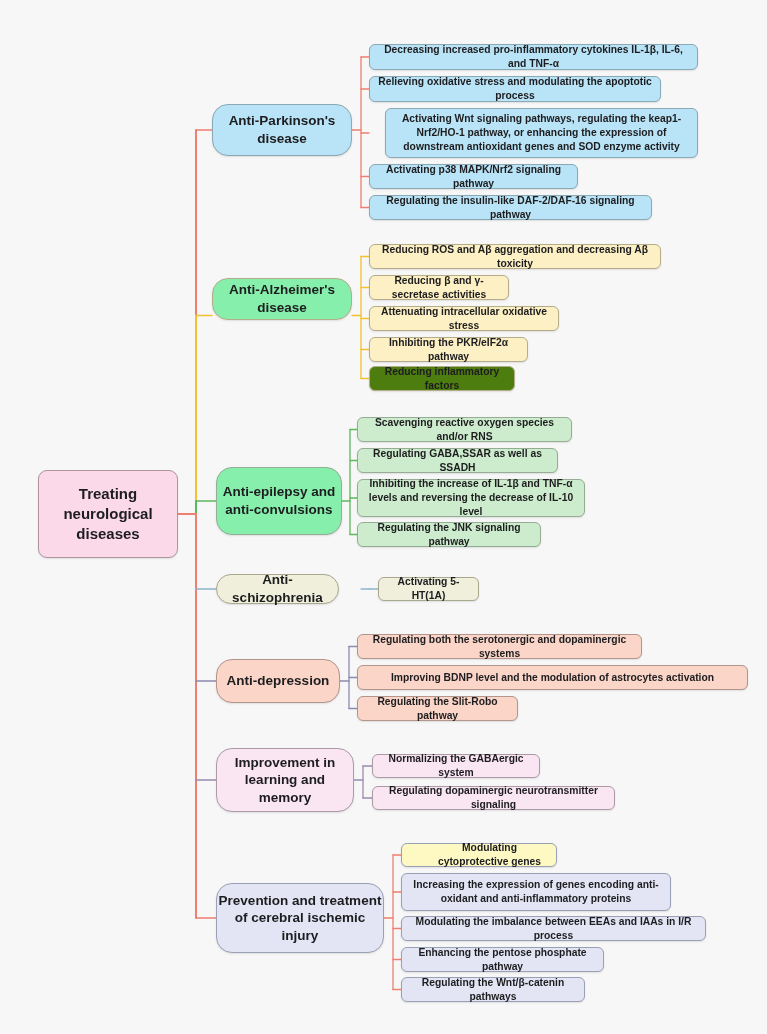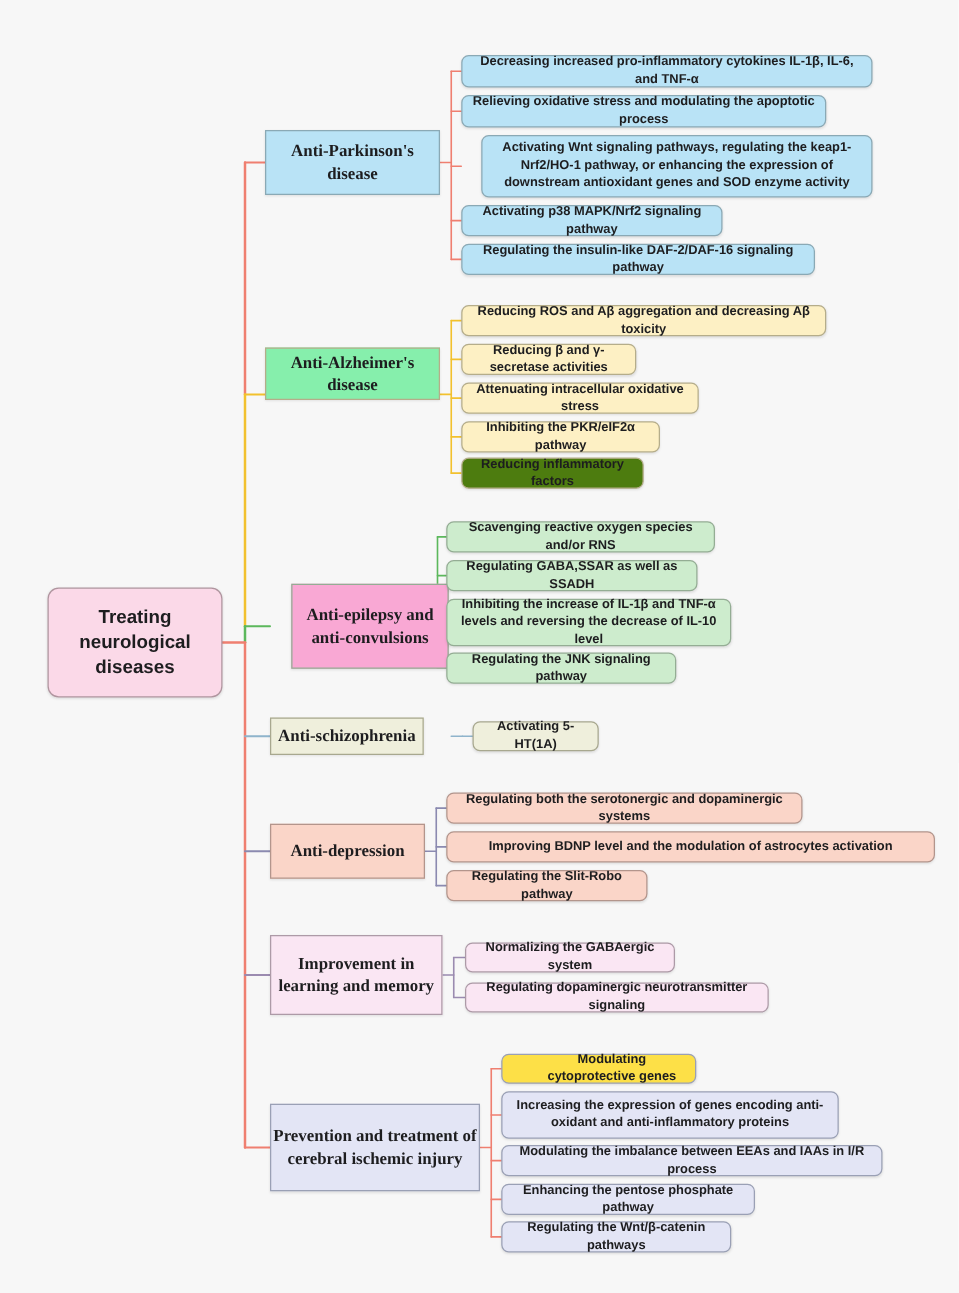--- a/index.html
+++ b/index.html
@@ -38,22 +38,21 @@
   }
   .root {
     font-size: 15px;
     font-weight: bold;
     border-radius: 9px;
     line-height: 1.35;
   }
   .branch {
     font-size: 13.5px;
     font-weight: bold;
-    border-radius: 0;
-    font-family: Liberation Serif, serif;
+    border-radius: 16px;
   }
   .leaf {
     font-size: 10.3px;
     font-weight: bold;
     padding: 3px 8px;
     border-radius: 6px;
     line-height: 1.35;
   }
 </style>
 </head>
@@ -119,34 +118,34 @@
       <div class="node leaf" style="left: 369px; top: 76px; width: 292px; height: 26px; background: rgb(185, 227, 246); border-color: rgb(138, 169, 181);">Relieving oxidative stress and modulating the apoptotic process</div>
       <div class="node leaf" style="left: 369px; top: 108px; width: 313px; height: 50px; background: rgb(185, 227, 246); border-color: rgb(138, 169, 181); margin-left: 16px;">Activating Wnt signaling pathways, regulating the keap1-Nrf2/HO-1 pathway, or enhancing the expression of downstream antioxidant genes and SOD enzyme activity</div>
       <div class="node leaf" style="left: 369px; top: 164px; width: 209px; height: 25px; background: rgb(185, 227, 246); border-color: rgb(138, 169, 181);">Activating p38 MAPK/Nrf2 signaling pathway</div>
       <div class="node leaf" style="left: 369px; top: 195px; width: 283px; height: 25px; background: rgb(185, 227, 246); border-color: rgb(138, 169, 181);">Regulating the insulin-like DAF-2/DAF-16 signaling pathway</div>
       <div class="node branch" style="left: 212px; top: 278px; width: 140px; height: 42px; background: #86efac; border-color: rgb(181, 173, 138);">Anti-Alzheimer's disease</div>
       <div class="node leaf" style="left: 369px; top: 244px; width: 292px; height: 25px; background: rgb(253, 240, 196); border-color: rgb(181, 173, 138);">Reducing ROS and Aβ aggregation and decreasing Aβ toxicity</div>
       <div class="node leaf" style="left: 369px; top: 275px; width: 140px; height: 25px; background: rgb(253, 240, 196); border-color: rgb(181, 173, 138);">Reducing β and γ-secretase activities</div>
       <div class="node leaf" style="left: 369px; top: 306px; width: 190px; height: 25px; background: rgb(253, 240, 196); border-color: rgb(181, 173, 138);">Attenuating intracellular oxidative stress</div>
       <div class="node leaf" style="left: 369px; top: 337px; width: 159px; height: 25px; background: rgb(253, 240, 196); border-color: rgb(181, 173, 138);">Inhibiting the PKR/eIF2α pathway</div>
       <div class="node leaf" style="left: 369px; top: 366px; width: 146px; height: 25px; background: #4d7c0f; border-color: rgb(181, 173, 138);">Reducing inflammatory factors</div>
-      <div class="node branch" style="left: 216px; top: 467px; width: 126px; height: 68px; background: #f9a8d4; border-color: rgb(148, 173, 148); margin-left: 17px;">Anti-epilepsy and anti-convulsions</div>
+      <div class="node branch" style="left: 216px; top: 467px; width: 126px; height: 68px; background: #86efac; border-color: rgb(148, 173, 148);">Anti-epilepsy and anti-convulsions</div>
       <div class="node leaf" style="left: 357px; top: 417px; width: 215px; height: 25px; background: rgb(205, 236, 205); border-color: rgb(148, 173, 148);">Scavenging reactive oxygen species and/or RNS</div>
       <div class="node leaf" style="left: 357px; top: 448px; width: 201px; height: 25px; background: rgb(205, 236, 205); border-color: rgb(148, 173, 148);">Regulating GABA,SSAR as well as SSADH</div>
       <div class="node leaf" style="left: 357px; top: 479px; width: 228px; height: 38px; background: rgb(205, 236, 205); border-color: rgb(148, 173, 148);">Inhibiting the increase of IL-1β and TNF-α levels and reversing the decrease of IL-10 level</div>
       <div class="node leaf" style="left: 357px; top: 522px; width: 184px; height: 25px; background: rgb(205, 236, 205); border-color: rgb(148, 173, 148);">Regulating the JNK signaling pathway</div>
       <div class="node branch" style="left: 216px; top: 574px; width: 123px; height: 30px; background: rgb(239, 239, 220); border-color: rgb(168, 168, 143);">Anti-schizophrenia</div>
       <div class="node leaf" style="left: 378px; top: 577px; width: 101px; height: 24px; background: rgb(239, 239, 220); border-color: rgb(168, 168, 143);">Activating 5-HT(1A)</div>
       <div class="node branch" style="left: 216px; top: 659px; width: 124px; height: 44px; background: rgb(250, 213, 200); border-color: rgb(179, 149, 140);">Anti-depression</div>
       <div class="node leaf" style="left: 357px; top: 634px; width: 285px; height: 25px; background: rgb(250, 213, 200); border-color: rgb(179, 149, 140);">Regulating both the serotonergic and dopaminergic systems</div>
       <div class="node leaf" style="left: 357px; top: 665px; width: 391px; height: 25px; background: rgb(250, 213, 200); border-color: rgb(179, 149, 140);">Improving BDNP level and the modulation of astrocytes activation</div>
       <div class="node leaf" style="left: 357px; top: 696px; width: 161px; height: 25px; background: rgb(250, 213, 200); border-color: rgb(179, 149, 140);">Regulating the Slit-Robo pathway</div>
       <div class="node branch" style="left: 216px; top: 748px; width: 138px; height: 64px; background: rgb(250, 230, 243); border-color: rgb(173, 154, 167);">Improvement in learning and memory</div>
       <div class="node leaf" style="left: 372px; top: 754px; width: 168px; height: 24px; background: rgb(250, 230, 243); border-color: rgb(173, 154, 167);">Normalizing the GABAergic system</div>
       <div class="node leaf" style="left: 372px; top: 786px; width: 243px; height: 24px; background: rgb(250, 230, 243); border-color: rgb(173, 154, 167);">Regulating dopaminergic neurotransmitter signaling</div>
       <div class="node branch" style="left: 216px; top: 883px; width: 168px; height: 70px; background: rgb(227, 229, 245); border-color: rgb(154, 160, 181);">Prevention and treatment of cerebral ischemic injury</div>
-      <div class="node leaf" style="left: 401px; top: 843px; width: 156px; height: 24px; background: #fde047; border-color: rgb(154, 160, 181); padding-left: 29px;">Modulating cytoprotective genes</div>
+      <div class="node leaf" style="left: 401px; top: 843px; width: 156px; height: 24px; background: #fef9c3; border-color: rgb(154, 160, 181); padding-left: 29px;">Modulating cytoprotective genes</div>
       <div class="node leaf" style="left: 401px; top: 873px; width: 270px; height: 38px; background: rgb(227, 229, 245); border-color: rgb(154, 160, 181);">Increasing the expression of genes encoding anti-oxidant and anti-inflammatory proteins</div>
       <div class="node leaf" style="left: 401px; top: 916px; width: 305px; height: 25px; background: rgb(227, 229, 245); border-color: rgb(154, 160, 181);">Modulating the imbalance between EEAs and IAAs in I/R process</div>
       <div class="node leaf" style="left: 401px; top: 947px; width: 203px; height: 25px; background: rgb(227, 229, 245); border-color: rgb(154, 160, 181);">Enhancing the pentose phosphate pathway</div>
       <div class="node leaf" style="left: 401px; top: 977px; width: 184px; height: 25px; background: rgb(227, 229, 245); border-color: rgb(154, 160, 181);">Regulating the Wnt/β-catenin pathways</div>
     </div>
 </div>
 
 </body></html>

